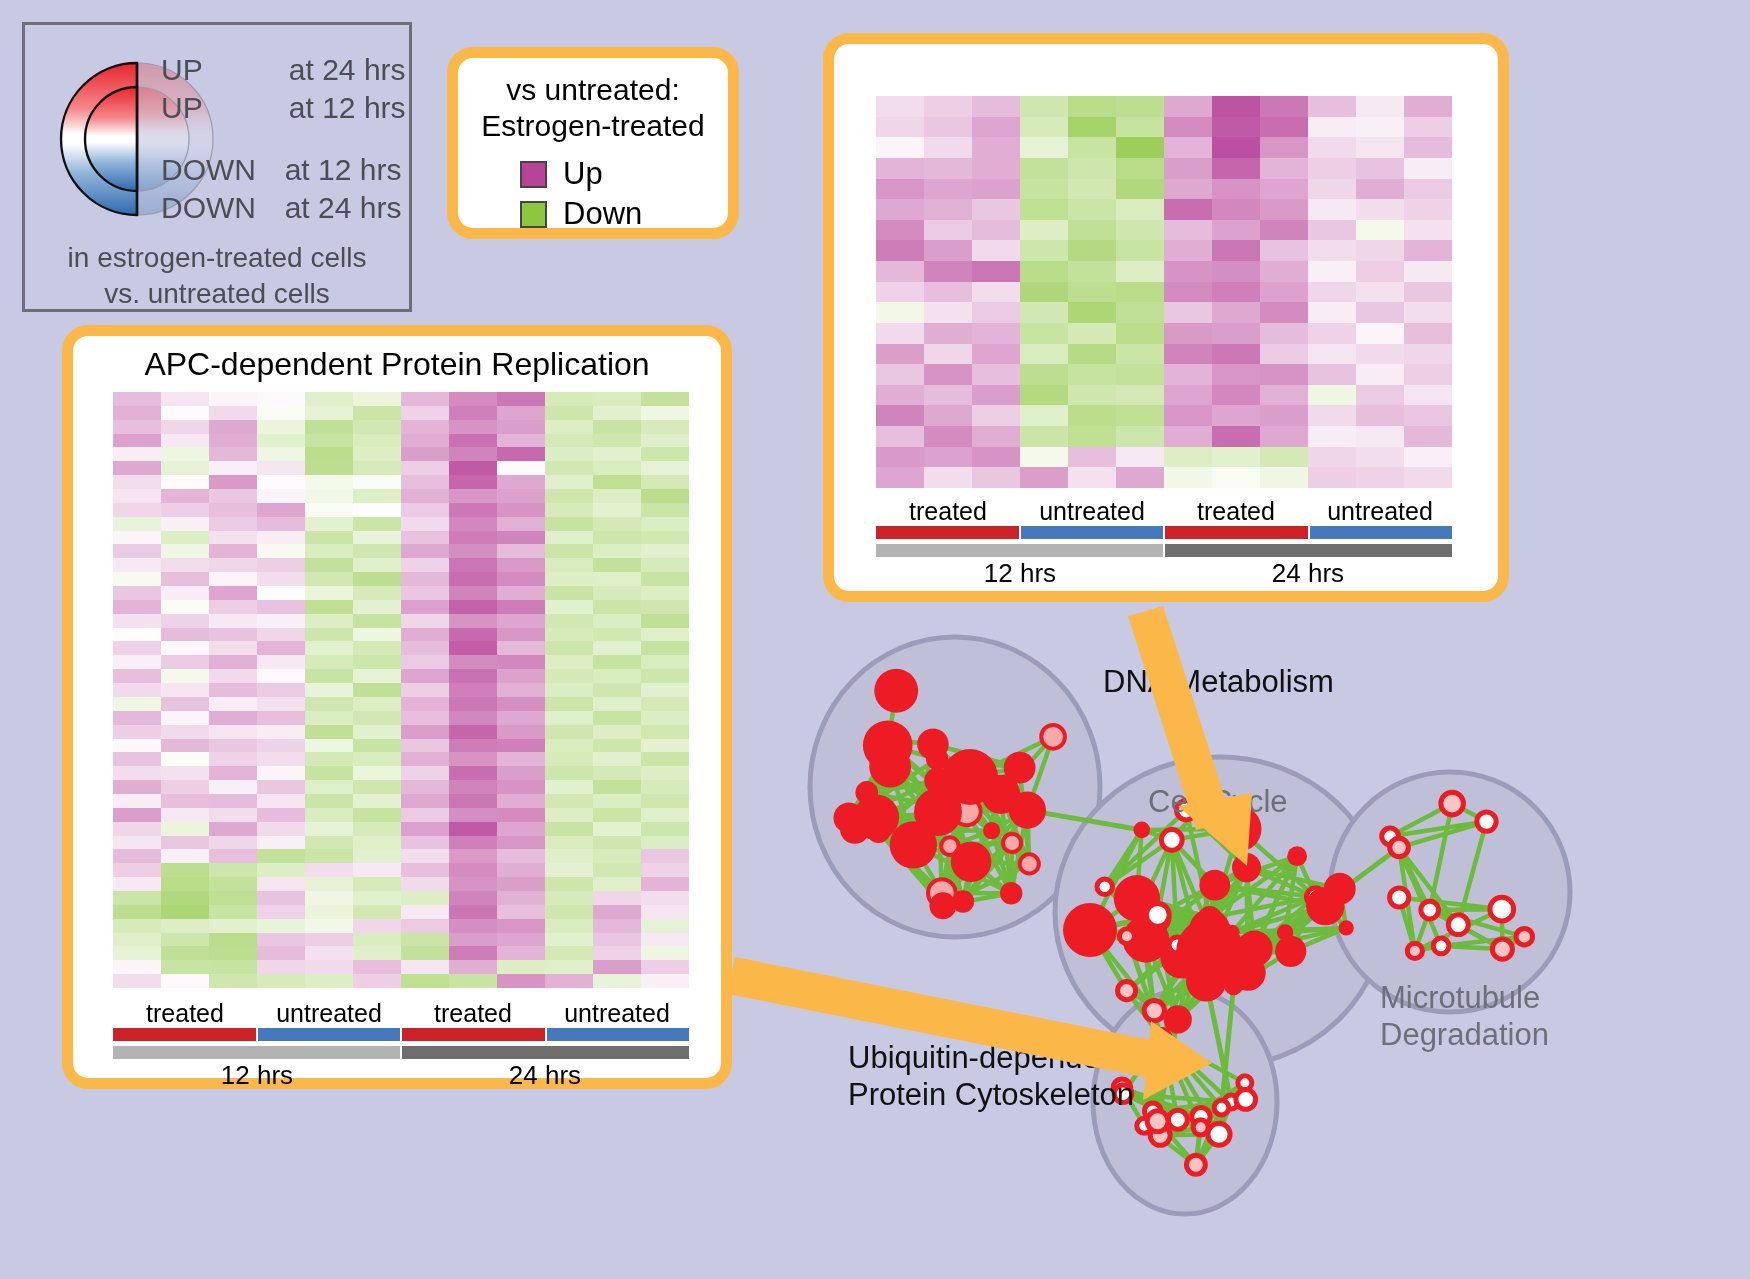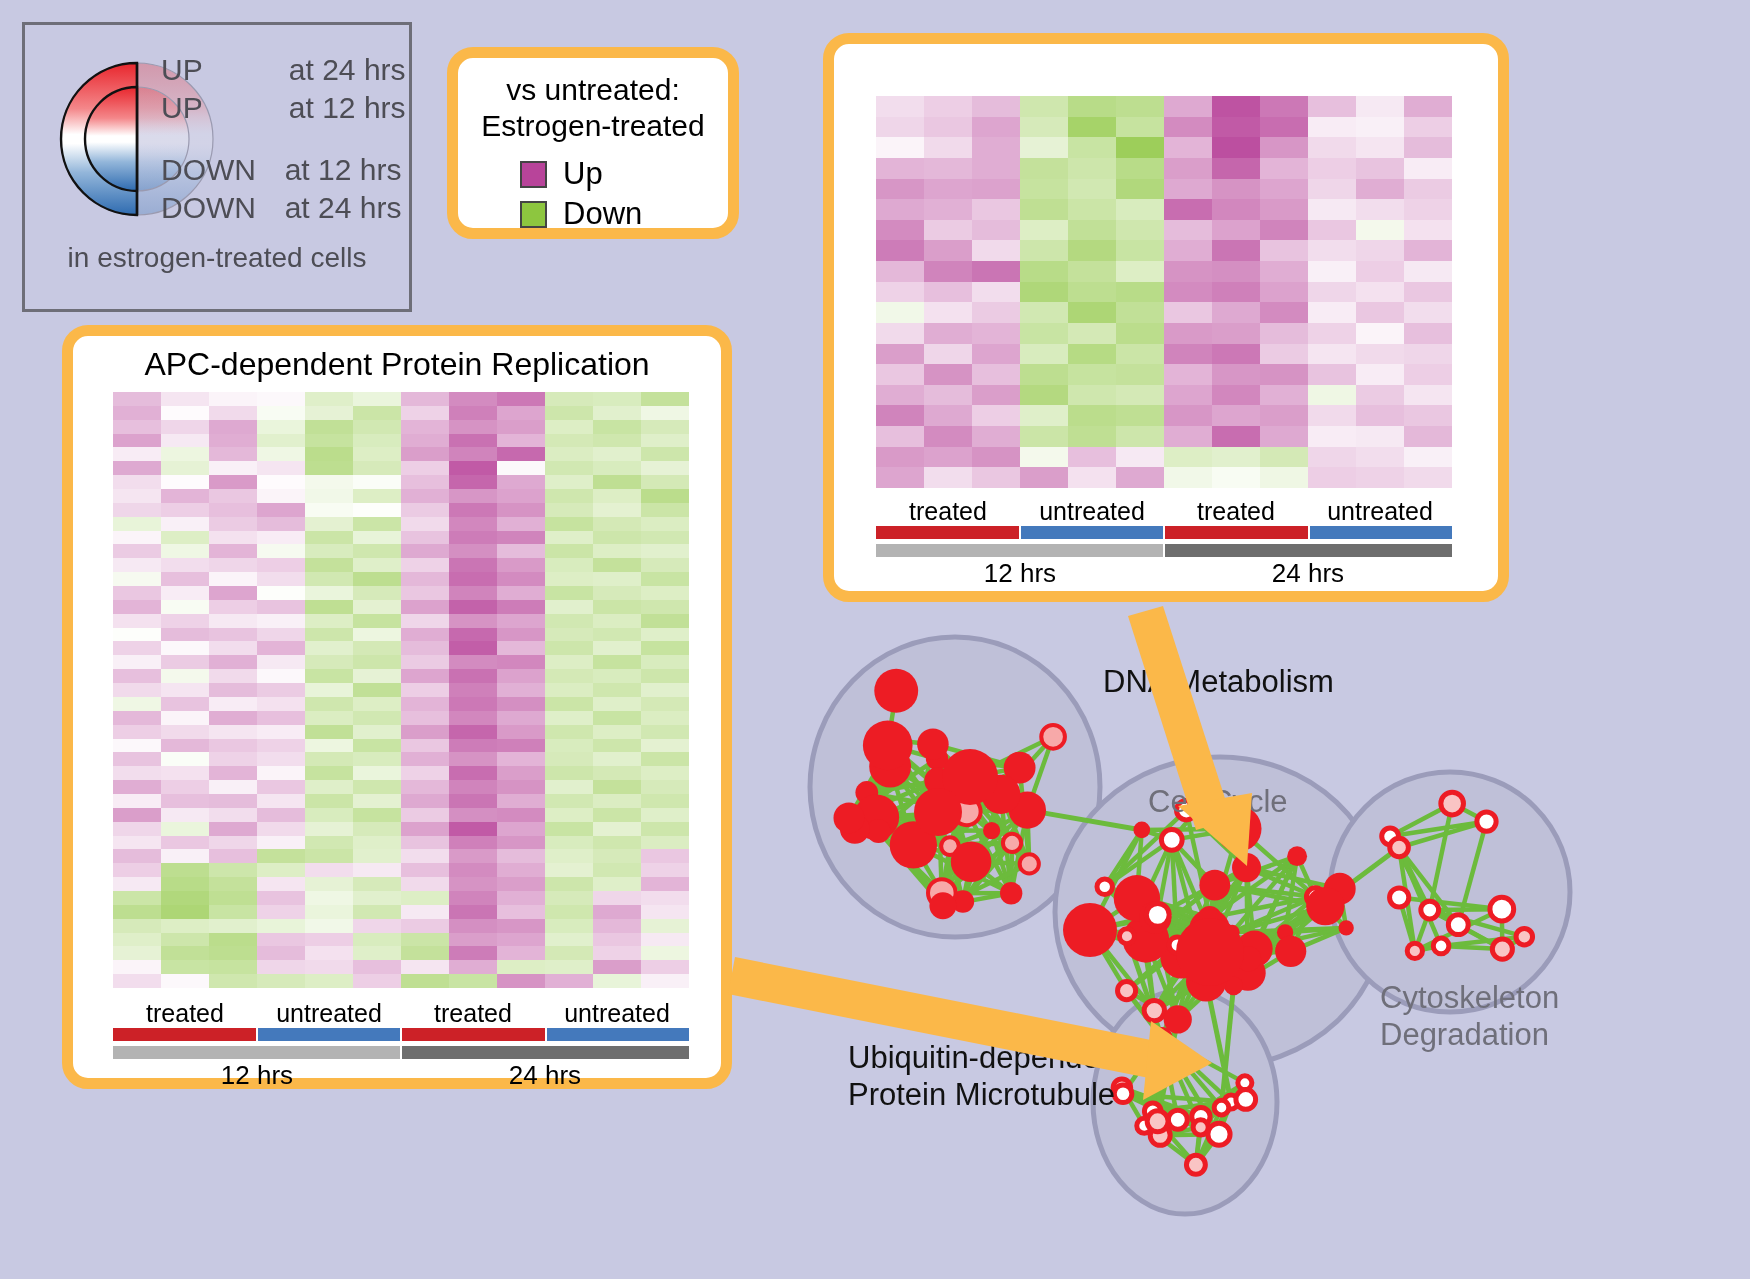--- a/index.html
+++ b/index.html
@@ -116,20 +116,21 @@
       <span>at 12 hrs</span>
     </div>
     <div class="cw-row" style="left:136px;top:168px;">
       <span>DOWN</span>
       <span style="display:inline-block;width:12px;"></span>
       <span>at 24 hrs</span>
     </div>
 
     <div class="cw-note">
       <div>in estrogen-treated cells</div>
+      <div>vs. untreated cells</div>
     </div>
   </div>
 
   <div class="panel" id="updown-legend">
     <div class="inner">
       <div class="ul-title">vs untreated:</div>
       <div class="ul-title">Estrogen-treated</div>
       <div class="ul-items">
         <div class="ul-item">
           <span class="sw" id="sw-up" style="background: rgb(184, 68, 154);"></span>
@@ -1425,26 +1426,26 @@
         </g>
     </svg>
 
     <div class="net-label" id="label-dna-metabolism" style="color: rgb(17, 17, 17);">
         <div>DNA Metabolism</div>
       </div>
     <div class="net-label" id="label-cell-cycle" style="color: rgb(111, 111, 122);">
         <div>Cell Cycle</div>
       </div>
     <div class="net-label" id="label-microtubule" style="color: rgb(111, 111, 122);">
-        <div>Cytoskeleton</div>
+        <div>Microtubule</div>
         <div>Degradation</div>
       </div>
     <div class="net-label" id="label-ubiquitin" style="color: rgb(17, 17, 17);">
         <div>Ubiquitin-dependent</div>
-        <div>Protein Microtubule</div>
+        <div>Protein Cytoskeleton</div>
       </div>
   </div>
 
   <svg style="position:absolute;left:0;top:0;width:1750px;height:1279px;pointer-events:none;">
     <path d="M1163 606 L1232 820 L1196 830 L1128 616 Z" fill="#fbb849"></path>
     <path d="M1247 866 L1178 806 L1252 793 Z" fill="#fbb849"></path>
 
     <path d="M735 957 L1161 1042 L1154 1079 L728 994 Z" fill="#fbb849"></path>
     <path d="M1212 1063 L1143 1100 L1151 1021 Z" fill="#fbb849"></path>
   </svg>

